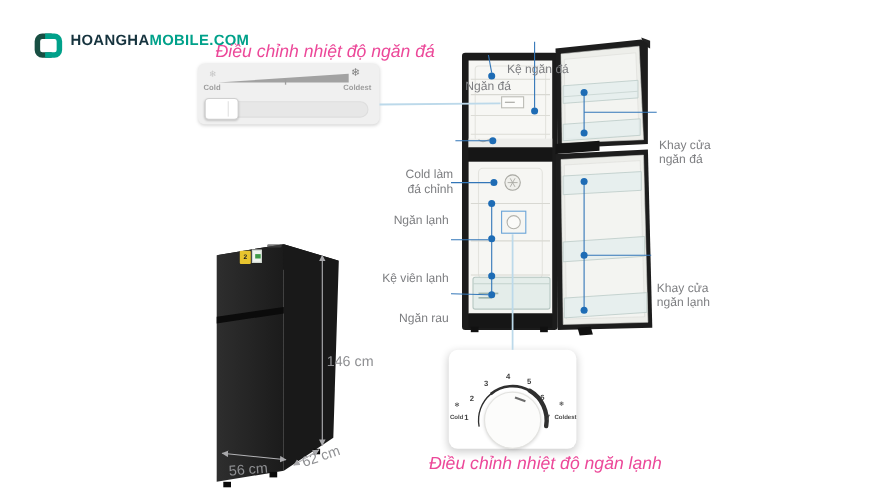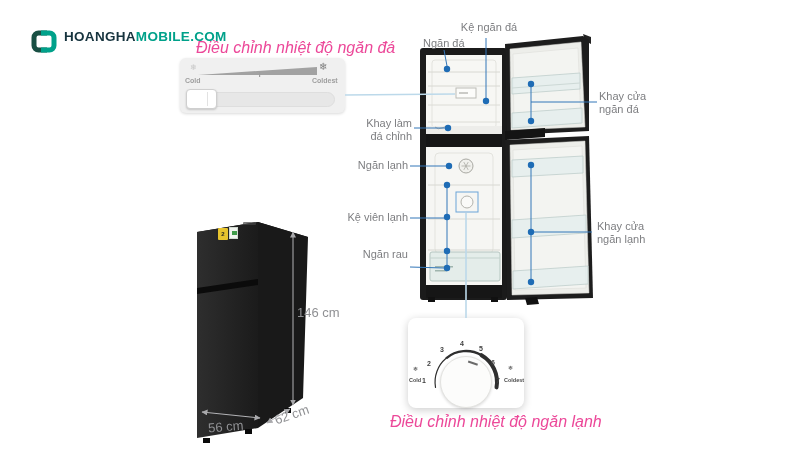--- a/index.html
+++ b/index.html
@@ -1,19 +1,19 @@
 <!DOCTYPE html>
 <html><head>
 <meta charset="utf-8">
 <style>
   html,body{margin:0;padding:0;background:#fff;}
   .stage{position:relative;width:800px;height:450px;background:#fff;overflow:hidden;
          font-family:"Liberation Sans",sans-serif;}
   .abs{position:absolute;}
-  .lbl{position:absolute;color:#7d7e81;font-size:11px;line-height:13px;white-space:nowrap;}
+  .lbl{position:absolute;color:#7d7e81;font-size:11px;line-height:13px;white-space:nowrap;margin-top:36px;}
   .r{text-align:right;}
   .c{text-align:center;}
   .panel-title{position:absolute;color:#ec4899;font-size:16px;white-space:nowrap;font-style:italic;}
   .dim{position:absolute;color:#8f9093;font-size:13px;white-space:nowrap;}
 
   
   .logo{position:absolute;left:30px;top:29px;display:flex;align-items:flex-start;gap:6px;}
   .logo-text{font-size:13.5px;font-weight:bold;letter-spacing:.3px;white-space:nowrap;}
   .logo-primary{color:#16333e;}
   .logo-secondary{color:#00a18a;}
@@ -242,30 +242,30 @@
     </g>
   </svg>
 
   <div class="lbl" style="left:423px;top:37px;z-index:6;">Ngăn đá</div>
   <div class="lbl c" style="left:455px;top:21px;width:68px;z-index:6;">Kệ ngăn đá</div>
   <div class="lbl" style="left:599px;top:90px;z-index:6;">
     <div>Khay cửa</div>
     <div>ngăn đá</div>
   </div>
   <div class="lbl r" style="left:350px;top:117px;width:62px;z-index:6;">
-    <div>Khay làm</div>
+    <div>Cold làm</div>
     <div>đá chỉnh</div>
   </div>
   <div class="lbl r" style="left:350px;top:159px;width:58px;z-index:6;">Ngăn lạnh</div>
   <div class="lbl r" style="left:340px;top:211px;width:68px;z-index:6;">Kệ viên lạnh</div>
   <div class="lbl" style="left:597px;top:220px;z-index:6;">
     <div>Khay cửa</div>
     <div>ngăn lạnh</div>
   </div>
   <div class="lbl r" style="left:356px;top:248px;width:52px;z-index:6;">Ngăn rau</div>
 
   <div class="panel-title c" style="left:390px;top:413px;width:152px;">Điều chỉnh nhiệt độ ngăn lạnh</div>
 
-  <div class="dim" style="left:297px;top:305px;">146 cm</div>
+  <div class="dim" style="left:297px;top:321px;">146 cm</div>
   <div class="dim" style="left:208px;top:419px;transform:rotate(-5deg);">56 cm</div>
   <div class="dim" style="left:274px;top:407px;transform:rotate(-19deg);">62 cm</div>
 
 </div>
 
 </body></html>

